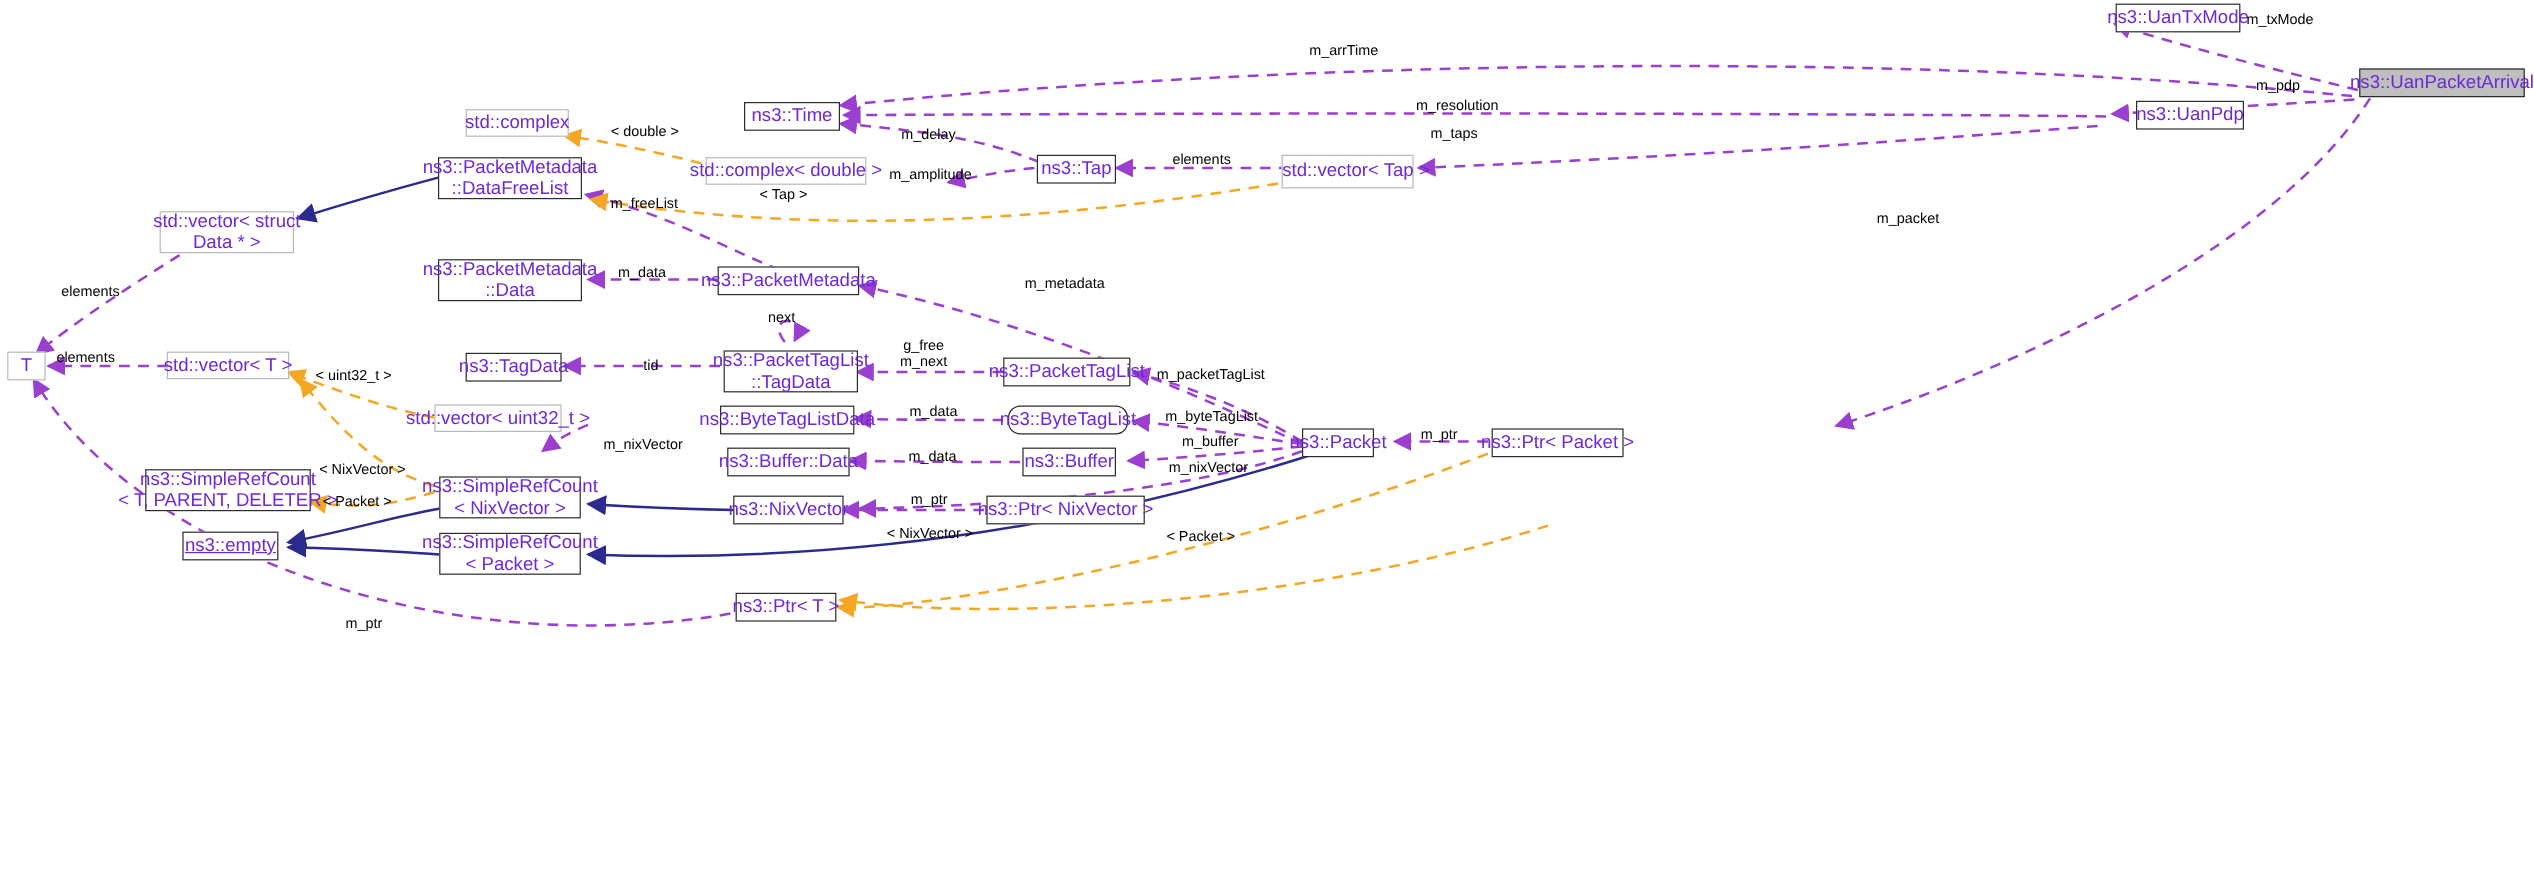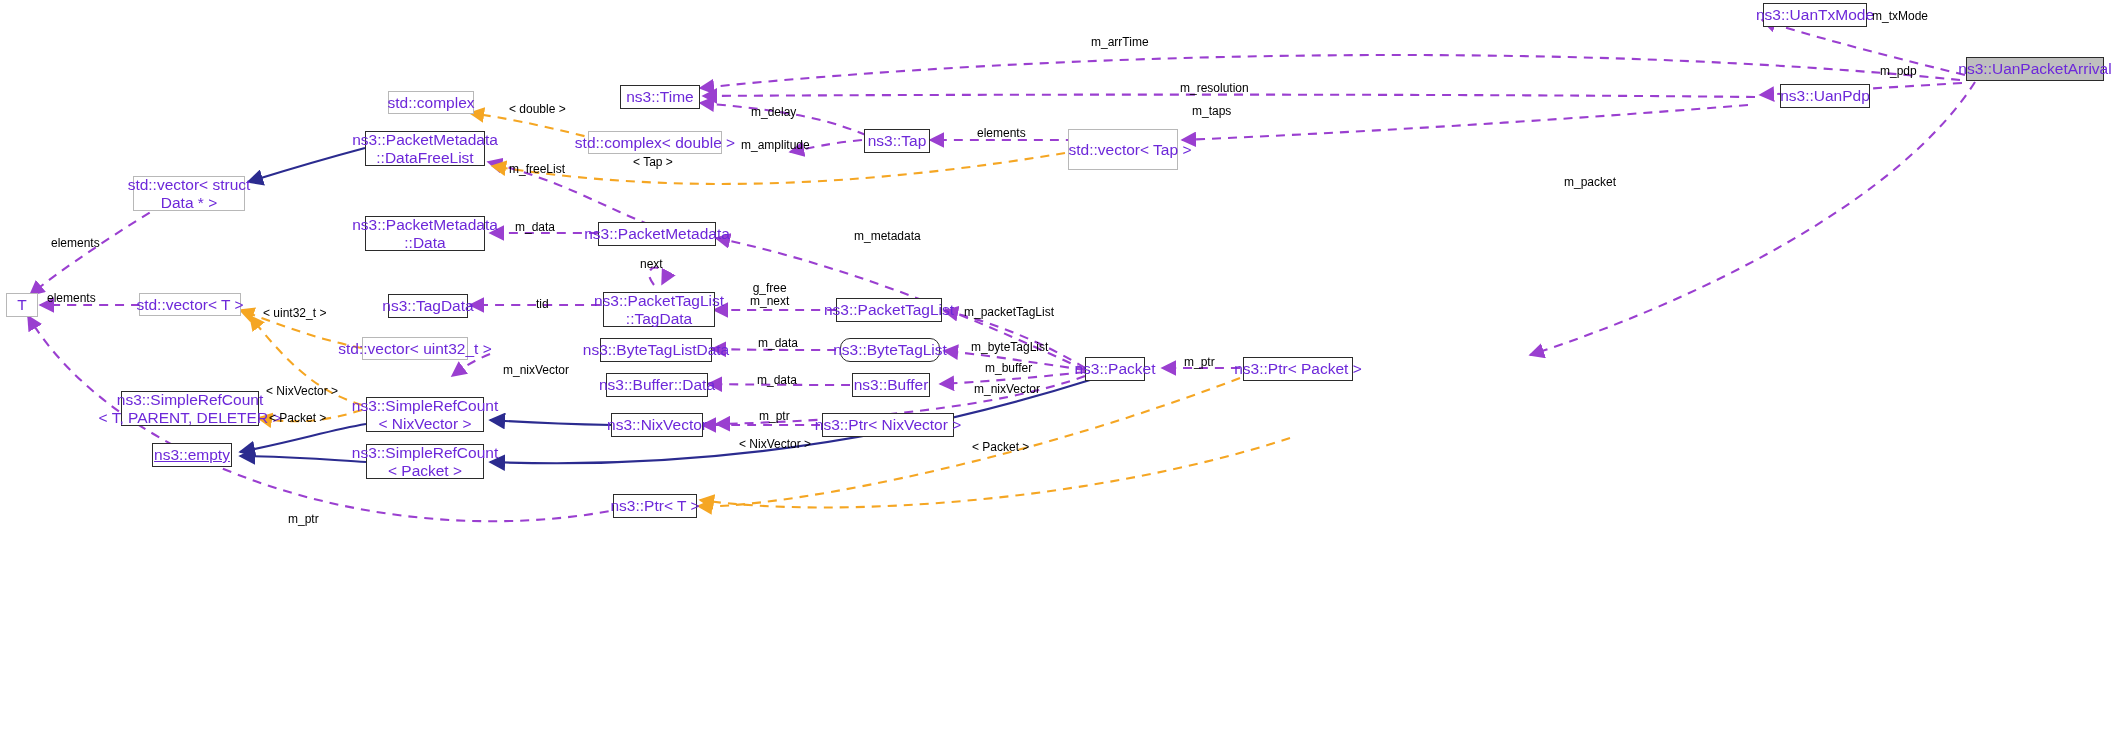--- a/index.html
+++ b/index.html
@@ -111,21 +111,21 @@
   </div>
 
   <div class="node tpl" style="left:588px;top:131px;width:134px;height:23px;">
     <span>std::complex&lt; double &gt;</span>
   </div>
 
   <div class="node cls" style="left:864px;top:129px;width:66px;height:24px;">
     <span>ns3::Tap</span>
   </div>
 
-  <div class="node tpl" style="left:1068px;top:129px;width:110px;height:41px;padding-left:14px;">
+  <div class="node tpl" style="left:1068px;top:129px;width:110px;height:28px;padding-left:14px;">
     <span>std::vector&lt; Tap &gt;</span>
   </div>
 
   <div class="node cls" style="left:365px;top:131px;width:120px;height:35px;">
     <span>ns3::PacketMetadata
 ::DataFreeList</span>
   </div>
 
   <div class="node tpl" style="left:133px;top:176px;width:112px;height:35px;">
     <span>std::vector&lt; struct

